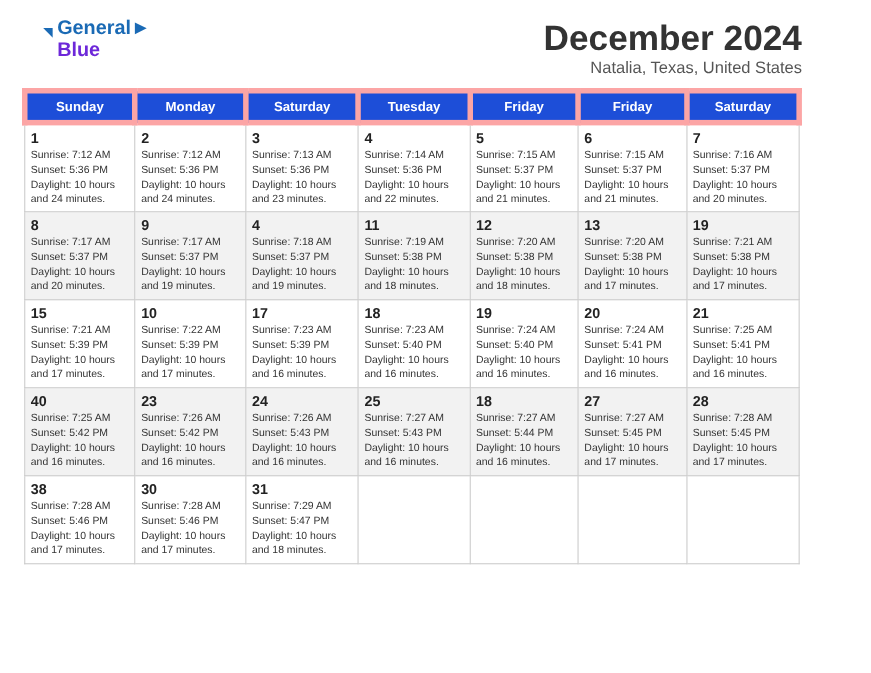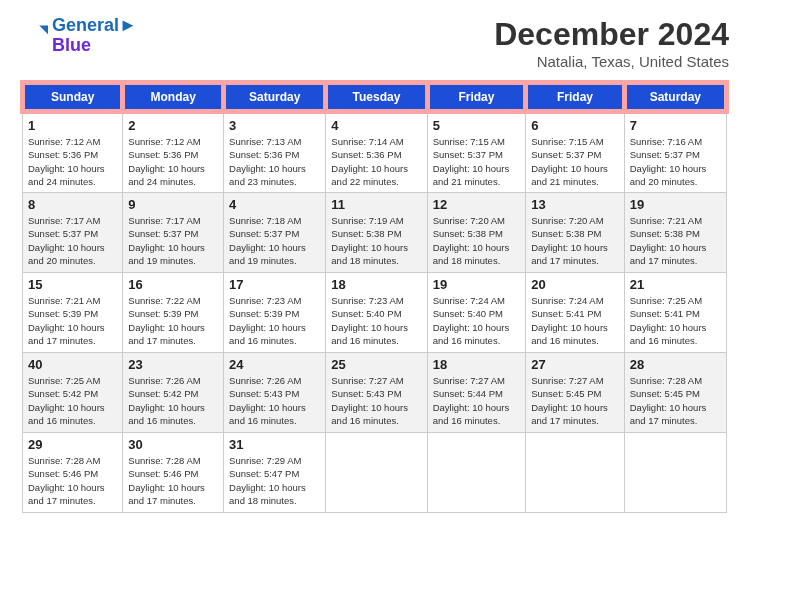--- a/index.html
+++ b/index.html
@@ -189,21 +189,21 @@
         <span class="day-num">19</span>
         <span class="day-info">Sunrise: 7:21 AM<br>Sunset: 5:38 PM<br>Daylight: 10 hours and 17 minutes.</span>
       </td>
         </tr>
         <tr>
           <td>
         <span class="day-num">15</span>
         <span class="day-info">Sunrise: 7:21 AM<br>Sunset: 5:39 PM<br>Daylight: 10 hours and 17 minutes.</span>
       </td>
           <td>
-        <span class="day-num">16</span>
+        <span class="day-num">10</span>
         <span class="day-info">Sunrise: 7:22 AM<br>Sunset: 5:39 PM<br>Daylight: 10 hours and 17 minutes.</span>
       </td>
           <td>
         <span class="day-num">17</span>
         <span class="day-info">Sunrise: 7:23 AM<br>Sunset: 5:39 PM<br>Daylight: 10 hours and 16 minutes.</span>
       </td>
           <td>
         <span class="day-num">18</span>
         <span class="day-info">Sunrise: 7:23 AM<br>Sunset: 5:40 PM<br>Daylight: 10 hours and 16 minutes.</span>
       </td>
@@ -245,21 +245,21 @@
         <span class="day-num">27</span>
         <span class="day-info">Sunrise: 7:27 AM<br>Sunset: 5:45 PM<br>Daylight: 10 hours and 17 minutes.</span>
       </td>
           <td>
         <span class="day-num">28</span>
         <span class="day-info">Sunrise: 7:28 AM<br>Sunset: 5:45 PM<br>Daylight: 10 hours and 17 minutes.</span>
       </td>
         </tr>
         <tr>
           <td>
-        <span class="day-num">29</span>
+        <span class="day-num">38</span>
         <span class="day-info">Sunrise: 7:28 AM<br>Sunset: 5:46 PM<br>Daylight: 10 hours and 17 minutes.</span>
       </td>
           <td>
         <span class="day-num">30</span>
         <span class="day-info">Sunrise: 7:28 AM<br>Sunset: 5:46 PM<br>Daylight: 10 hours and 17 minutes.</span>
       </td>
           <td>
         <span class="day-num">31</span>
         <span class="day-info">Sunrise: 7:29 AM<br>Sunset: 5:47 PM<br>Daylight: 10 hours and 18 minutes.</span>
       </td>

